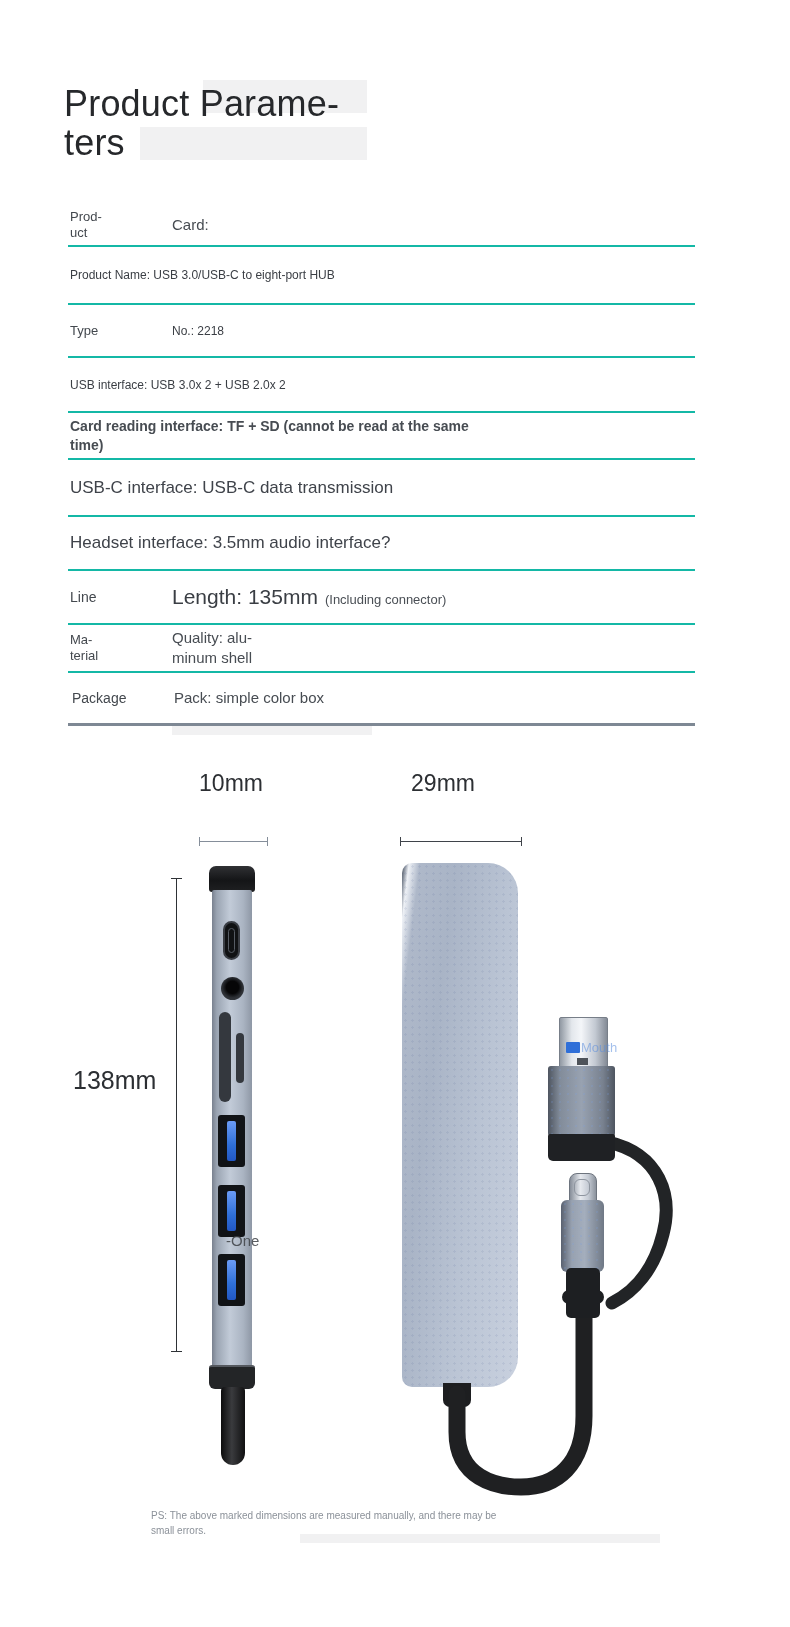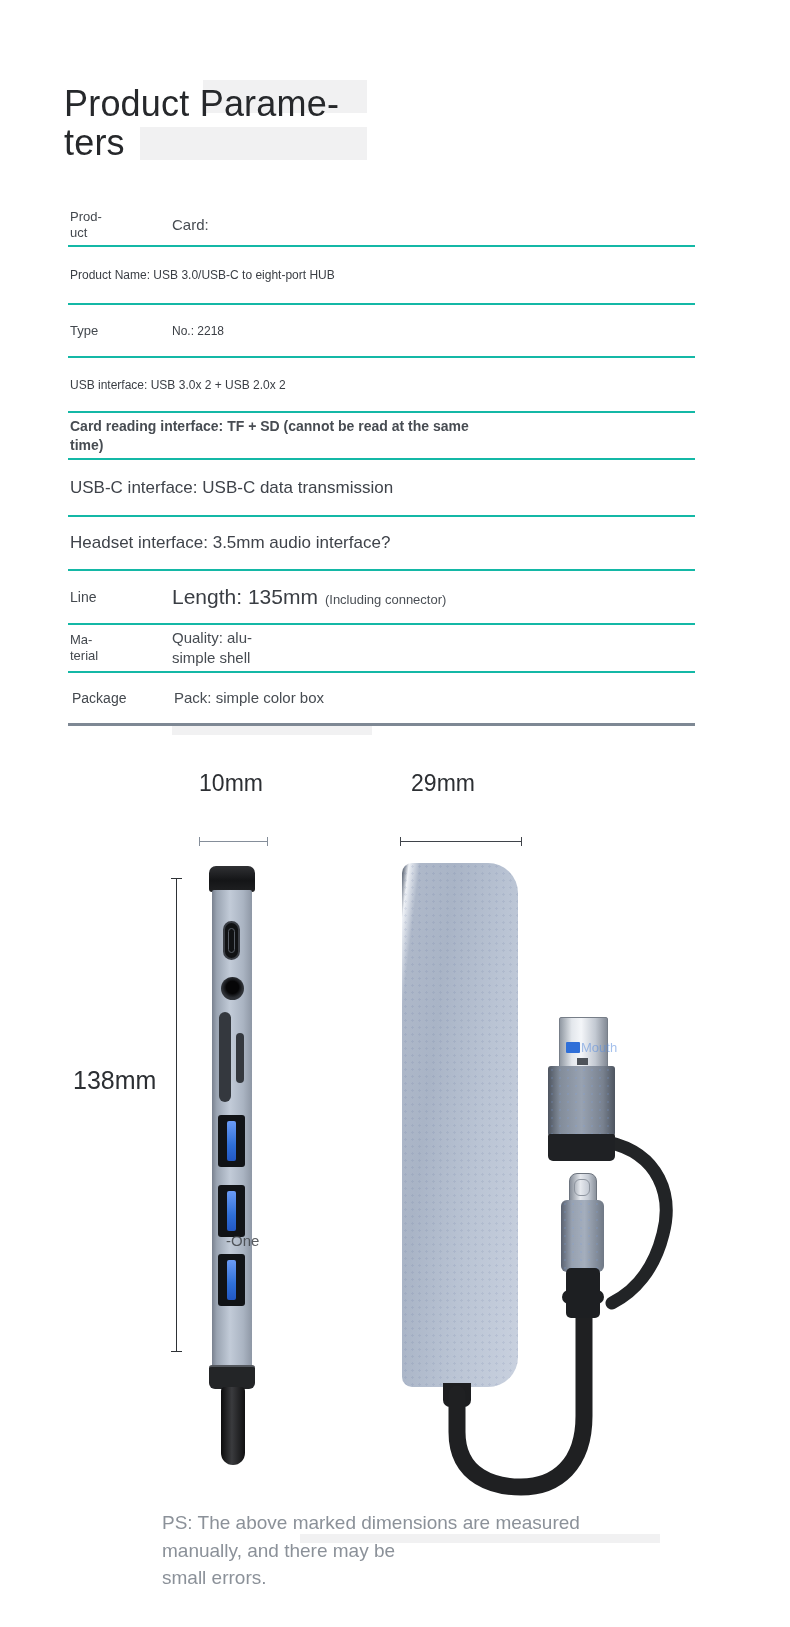--- a/index.html
+++ b/index.html
@@ -89,21 +89,21 @@
   .usbc-tip .inner { position:absolute; left:4px; top:5px; width:16px; height:17px; border:1.5px solid #8e959f; border-radius:6px; }
   .usbc-body { position:absolute; left:561px; top:1200px; width:43px; height:72px; z-index:3; border-radius:6px;
     background-image:radial-gradient(rgba(120,160,230,.18) 1px, transparent 1.3px),
       linear-gradient(90deg,#596170,#97a1b0 25%,#a4aebd 55%,#6f7885);
     background-size:8px 8px,100% 100%; }
   .usbc-relief { position:absolute; left:566px; top:1268px; width:34px; height:50px; background:#1d1f22; border-radius:5px; z-index:3; }
   .usbc-bulge { position:absolute; left:562px; top:1290px; width:42px; height:14px; background:#1d1f22; border-radius:7px; z-index:3; }
 
   .wm-side { position:absolute; left:226px; top:1232px; font-size:15px; color:rgba(62,66,71,.85); z-index:4; }
 
-  .footnote { position:absolute; left:162px; top:1509px; width:500px; font-size:19px; line-height:1.45;
+  .footnote { position:absolute; left:151px; top:1509px; width:500px; font-size:10px; line-height:1.45;
     color:#8b9199; white-space:pre-line; z-index:2; }
 </style>
 </head>
 <body>
 
 <div class="page">
 
   <div class="smudge" style="left:203px; top:80px; width:164px; height:33px;"></div>
   <div class="smudge" style="left:140px; top:127px; width:227px; height:33px;"></div>
   <div class="smudge" style="left:172px; top:726px; width:200px; height:9px;"></div>
@@ -142,21 +142,21 @@
       <span class="lbl" style="font-size:14px;">Line</span>
       <span class="inline-base">
         <span class="val-len">Length: 135mm</span>
         <span class="note">(Including connector)</span>
       </span>
     </div>
     <div class="row" style="height:48px;align-items:center;">
       <span class="lbl">Ma-
 terial</span>
       <span class="val-sm" style="font-size:15px;">Quality: alu-
-simple shell</span>
+minum shell</span>
     </div>
     <div class="row last" style="height:53px; padding-left:4px;">
       <span class="lbl" style="font-size:14px;">Package</span>
       <span class="val-sm" style="font-size:15px;">Pack: simple color box</span>
     </div>
   </div>
 
   <div class="dim-label" style="left:195px; top:770px;">10mm</div>
   <div class="dim-label" style="left:407px; top:770px;">29mm</div>
   <div class="dimh" style="left:199px; top:841px; width:69px; background:#858e9a;"></div>

